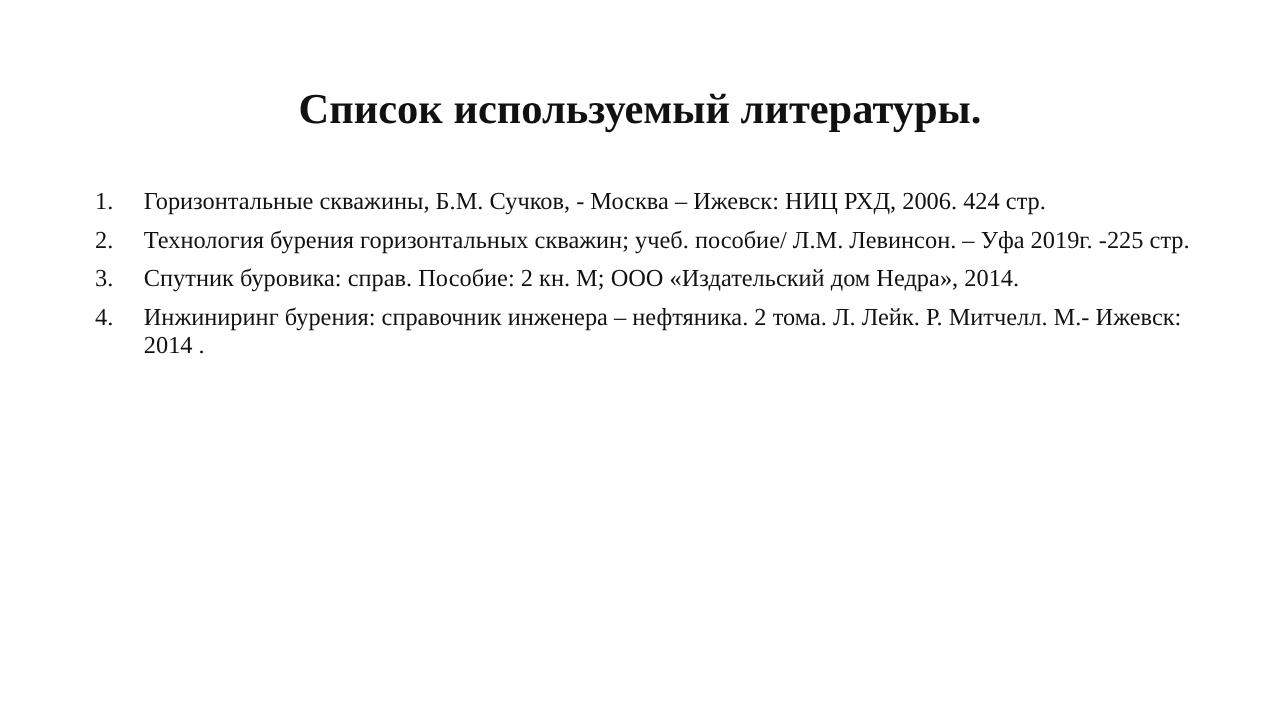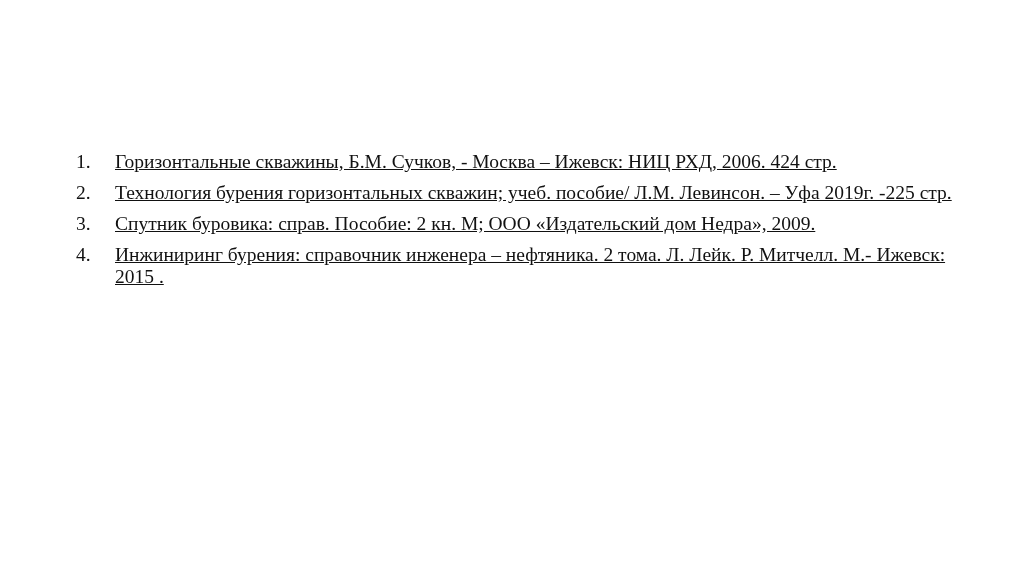--- a/index.html
+++ b/index.html
@@ -44,39 +44,39 @@
       line-height: 22px;
       margin-bottom: 9px;
     }
     .ref-num {
       width: 39px;
       flex: none;
     }
     .ref-text {
       flex: 1;
       width: 820px;
-      text-decoration: underline;
     }
   </style>
 </head>
 <body>
 
 <div class="slide">
+  <h1 class="title">Список используемый литературы.</h1>
 
   <ol class="ref-list">
     <li class="ref-item">
       <span class="ref-num">1.</span>
       <span class="ref-text">Горизонтальные скважины, Б.М. Сучков, - Москва – Ижевск: НИЦ РХД, 2006. 424 стр.</span>
     </li>
     <li class="ref-item">
       <span class="ref-num">2.</span>
       <span class="ref-text">Технология бурения горизонтальных скважин; учеб. пособие/ Л.М. Левинсон. – Уфа 2019г. -225 стр.</span>
     </li>
     <li class="ref-item">
       <span class="ref-num">3.</span>
-      <span class="ref-text">Спутник буровика: справ. Пособие: 2 кн. М; ООО «Издательский дом Недра», 2009.</span>
+      <span class="ref-text">Спутник буровика: справ. Пособие: 2 кн. М; ООО «Издательский дом Недра», 2014.</span>
     </li>
     <li class="ref-item">
       <span class="ref-num">4.</span>
-      <span class="ref-text">Инжиниринг бурения: справочник инженера – нефтяника. 2 тома.  Л. Лейк. Р. Митчелл. М.- Ижевск: 2015 .</span>
+      <span class="ref-text">Инжиниринг бурения: справочник инженера – нефтяника. 2 тома.  Л. Лейк. Р. Митчелл. М.- Ижевск: 2014 .</span>
     </li>
   </ol>
 </div>
 
 </body></html>

